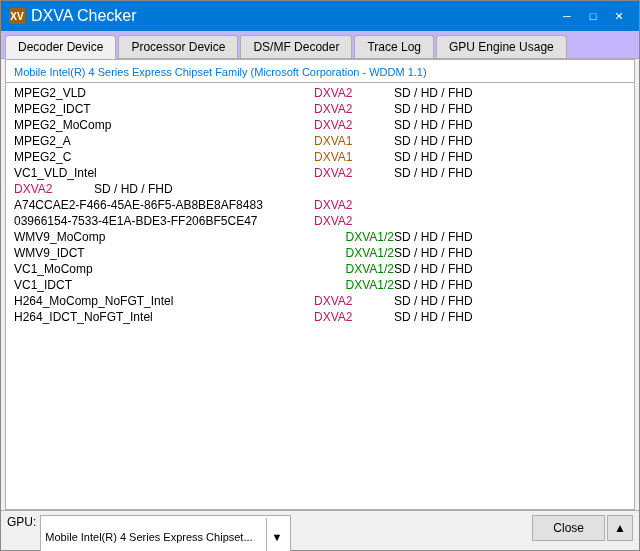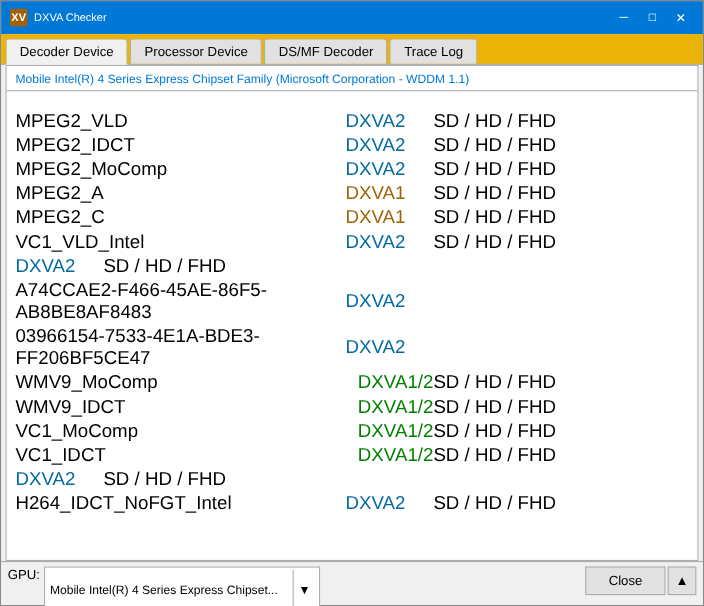--- a/index.html
+++ b/index.html
@@ -41,41 +41,41 @@
       align-items: center;
       justify-content: center;
       font-size: 10px;
       font-weight: bold;
       color: white;
       border-radius: 2px;
       flex-shrink: 0;
     }
     .title-bar-text {
       flex: 1;
-      font-size: 10px;
+      font-size: 16px;
     }
     .title-bar-controls {
       display: flex;
       gap: 2px;
     }
     .title-bar-btn {
       width: 24px;
       height: 20px;
       background: transparent;
       border: none;
       color: white;
       cursor: pointer;
       display: flex;
       align-items: center;
       justify-content: center;
       font-size: 11px;
     }
     .tabs {
       display: flex;
-      background: #eab308;
+      background: #c4b5fd;
       border-bottom: 1px solid #adadad;
       padding: 4px 4px 0 4px;
       flex-shrink: 0;
     }
     .tab {
       padding: 4px 12px;
       border: 1px solid #adadad;
       border-bottom: none;
       background: #e1e1e1;
       cursor: pointer;
@@ -95,45 +95,45 @@
       border: 1px solid #adadad;
       margin: 0 4px;
       overflow-y: auto;
       padding: 4px 0;
     }
     .header-row {
       color: #0078d7;
       padding: 2px 8px 4px 8px;
       font-size: 11px;
       border-bottom: 1px solid #adadad;
-      margin-bottom: 16px;
+      margin-bottom: 2px;
     }
     .data-row {
       display: flex;
       align-items: center;
       padding: 1px 8px;
-      font-size: 17px;
+      font-size: 12px;
     }
     .col-name {
       flex: 0 0 300px;
       color: #000;
     }
     .col-type {
       flex: 0 0 80px;
       color: #000;
     }
     .col-res {
       flex: 0 0 120px;
       color: #000;
     }
     .dxva1 {
       color: #a16207;
     }
     .dxva2 {
-      color: #0369a1;
+      color: #be185d;
     }
     .dxva12 {
       color: #008000;
       text-align: right;
     }
     .bottom-bar {
       display: flex;
       align-items: flex-start;
       padding: 4px 6px;
       border-top: 1px solid #adadad;
@@ -217,20 +217,23 @@
     </div>
     <div class="tab">
       <span>Processor Device</span>
     </div>
     <div class="tab">
       <span>DS/MF Decoder</span>
     </div>
     <div class="tab">
       <span>Trace Log</span>
     </div>
+    <div class="tab">
+      <span>GPU Engine Usage</span>
+    </div>
   </div>
 
   <div class="content-area">
     <div class="header-row">Mobile Intel(R) 4 Series Express Chipset Family (Microsoft Corporation - WDDM 1.1)</div>
     <div id="rows-container">
         <div class="data-row">
           <span class="col-name">MPEG2_VLD</span>
           <span class="col-type dxva2">DXVA2</span>
           <span class="col-res">SD / HD / FHD</span>
         </div>
@@ -287,20 +290,21 @@
           <span class="col-name">VC1_MoComp</span>
           <span class="col-type dxva12">DXVA1/2</span>
           <span class="col-res">SD / HD / FHD</span>
         </div>
         <div class="data-row">
           <span class="col-name">VC1_IDCT</span>
           <span class="col-type dxva12">DXVA1/2</span>
           <span class="col-res">SD / HD / FHD</span>
         </div>
         <div class="data-row">
+          <span class="col-name">H264_MoComp_NoFGT_Intel</span>
           <span class="col-type dxva2">DXVA2</span>
           <span class="col-res">SD / HD / FHD</span>
         </div>
         <div class="data-row">
           <span class="col-name">H264_IDCT_NoFGT_Intel</span>
           <span class="col-type dxva2">DXVA2</span>
           <span class="col-res">SD / HD / FHD</span>
         </div>
       </div>
   </div>

